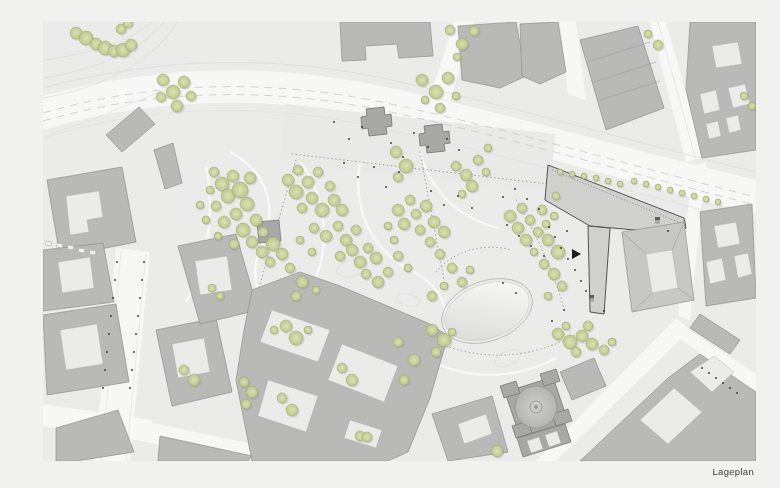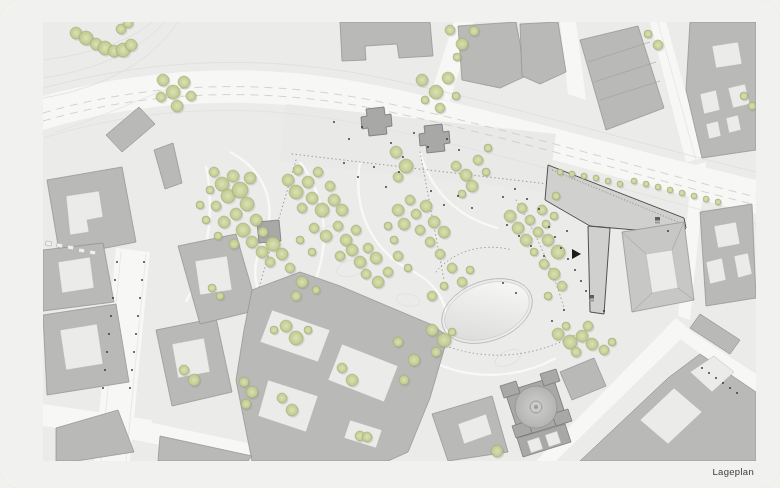--- a/index.html
+++ b/index.html
@@ -1,16 +1,16 @@
 <!DOCTYPE html>
 <html><head>
 <meta charset="utf-8">
 <style>
   html,body{margin:0;padding:0;background:#f1f1ef;}
-  .stage{position:relative;width:780px;height:488px;overflow:hidden;background:#bef264;font-family:"Liberation Sans",sans-serif;border-radius:20px;}
+  .stage{position:relative;width:780px;height:488px;overflow:hidden;background:#bef264;font-family:"Liberation Sans",sans-serif;}
   .stage svg{position:absolute;left:0;top:0;}
   .plan-label{position:absolute;right:26px;bottom:11px;font-size:9.5px;letter-spacing:.3px;}
 </style>
 </head>
 <body>
 
 <div class="stage">
   <svg id="map-svg" width="780" height="488" viewBox="0 0 780 488" xmlns="http://www.w3.org/2000/svg">
       <defs>
         <radialGradient id="gTree">

